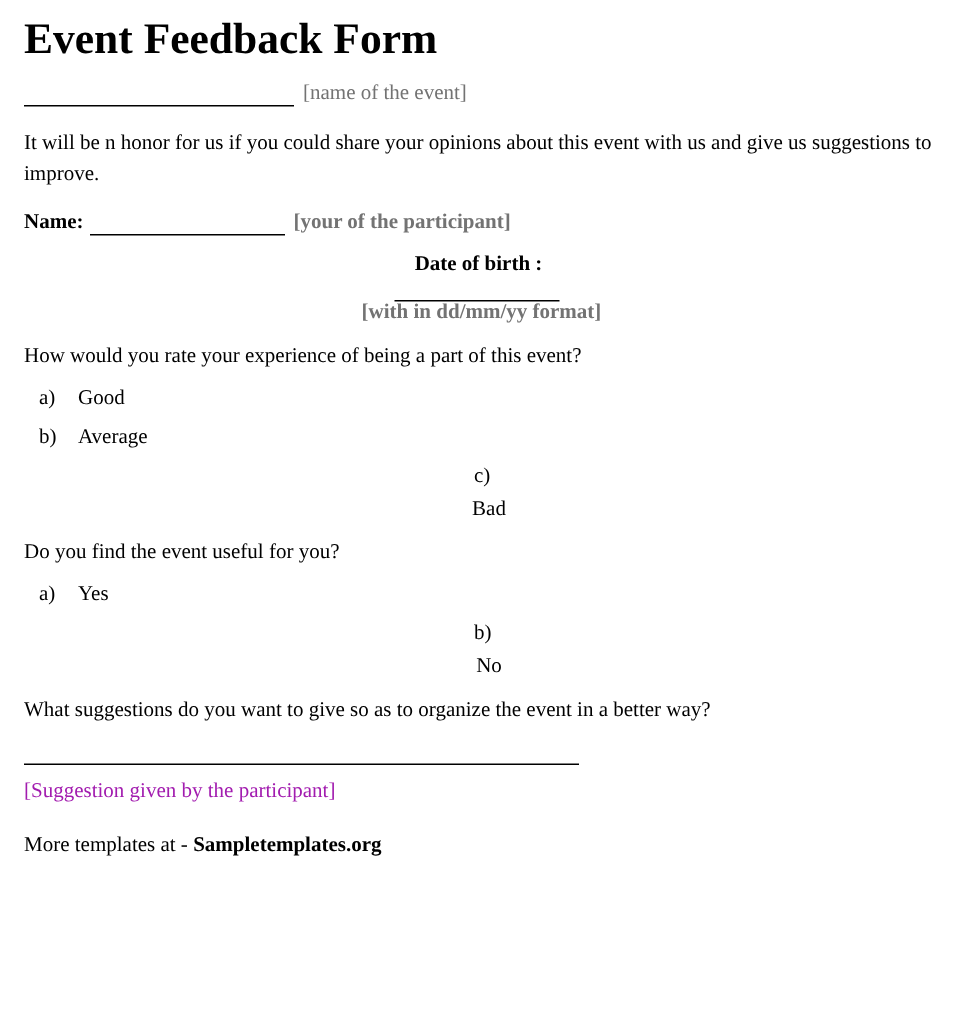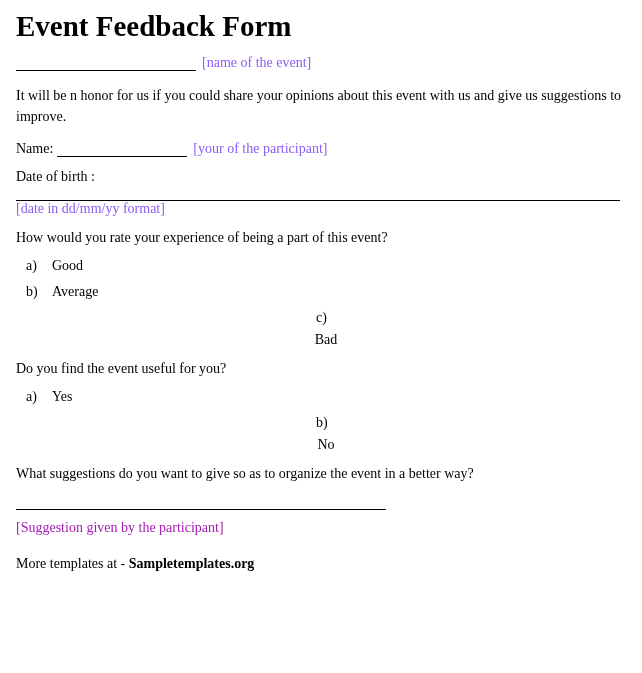--- a/index.html
+++ b/index.html
@@ -55,29 +55,31 @@
     }
 
     .intro-text {
       margin-bottom: 14px;
       line-height: 1.5;
     }
 
     .field-row {
       margin-bottom: 12px;
       display: flex;
+      align-items: center;
       flex-wrap: wrap;
+      font-weight: bold;
     }
 
     .field-label {
       margin-right: 4px;
     }
 
     .placeholder-text {
-      color: #8b5cf6;
+      color: #737373;
       font-style: normal;
     }
 
     .question {
       margin-bottom: 10px;
       line-height: 1.5;
     }
 
     .answer-item {
       margin-bottom: 10px;
@@ -133,21 +135,21 @@
 
 <div class="field-row">
   <span class="field-label">Name:</span>
   <span class="underline-field-sm"></span>
   <span class="placeholder-text">[your of the participant]</span>
 </div>
 
 <div class="field-row section-gap">
   <span class="field-label">Date of birth :</span>
   <span class="underline-field-dob"></span>
-  <span class="placeholder-text">[date in dd/mm/yy format]</span>
+  <span class="placeholder-text">[with in dd/mm/yy format]</span>
 </div>
 
 <p class="question">How would you rate your experience of being a part of this event?</p>
 
 <div>
   <div class="answer-item">
     <span class="answer-label">a)</span>
     <span>Good</span>
   </div>
   <div class="answer-item">

